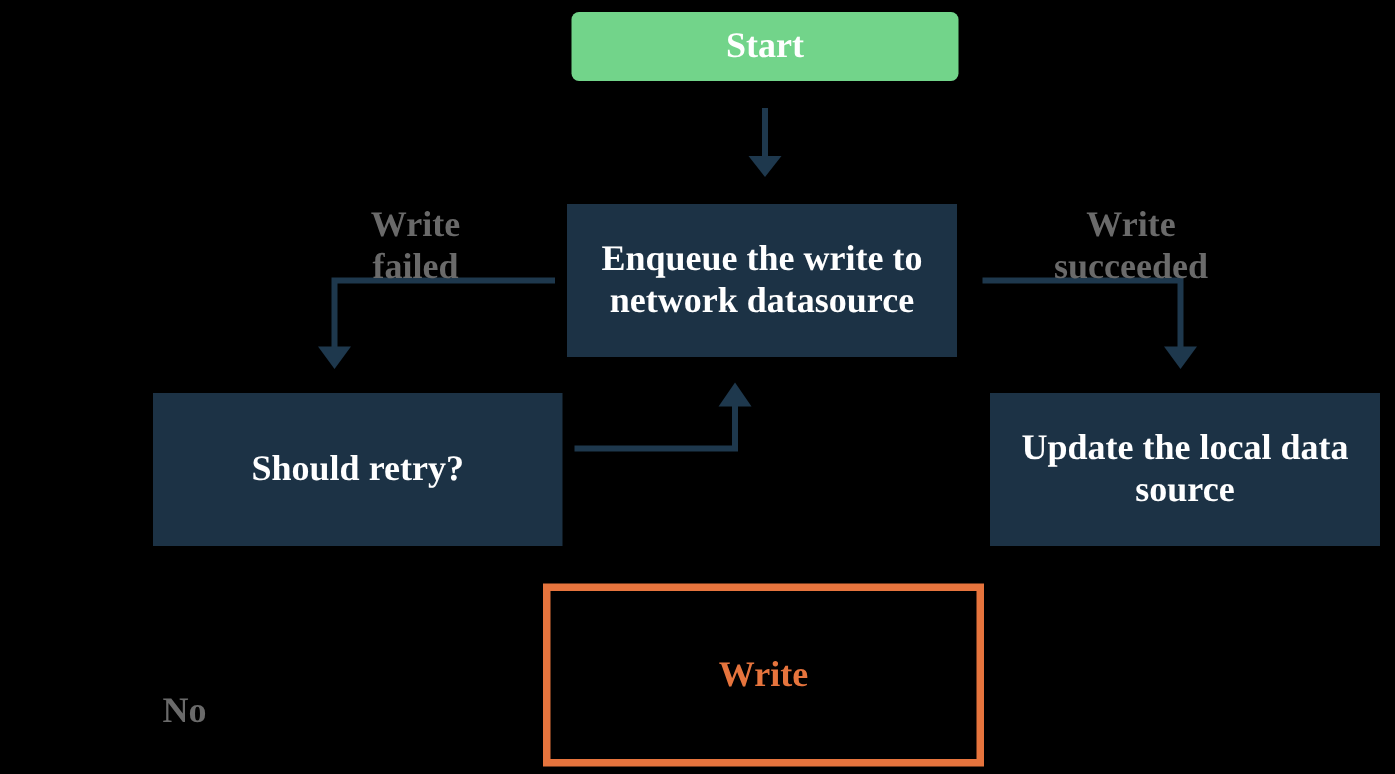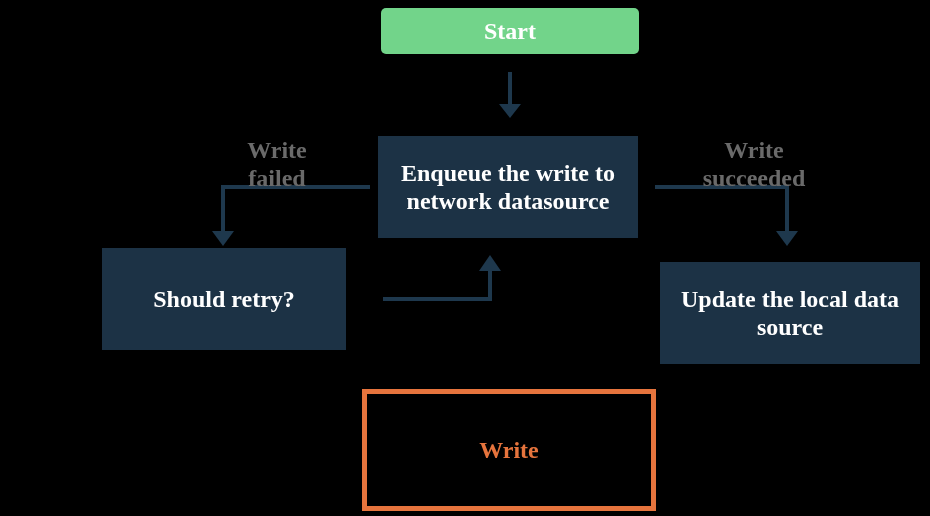--- a/index.html
+++ b/index.html
@@ -32,21 +32,21 @@
     background: var(--green, #72D48A);
     color: var(--white, #FFFFFF);
     border-radius: 5px;
   }
   .navy-node {
     background: var(--navy, #1C3245);
     color: var(--white, #FFFFFF);
     border-radius: 0;
   }
   .node-enqueue { left: 378px; top: 136px; width: 260px; height: 102px; }
-  .node-retry   { left: 102px; top: 248px; width: 244px; height: 102px; }
+  .node-retry   { left: 102px; top: 262px; width: 273px; height: 102px; }
   .node-update  { left: 660px; top: 262px; width: 260px; height: 102px; }
   .node-done {
     left: 362px; top: 389px; width: 294px; height: 122px;
     background: transparent;
     border: 5px solid var(--orange, #E6743D);
     color: var(--orange, #E6743D);
     border-radius: 0;
   }
   .edge-label {
     position: absolute;
@@ -114,14 +114,15 @@
 
   <div class="node node-done">Write</div>
 
   <div class="edge-label label-write-failed">Write
 failed</div>
 
   <div class="edge-label label-write-succeeded">Write
 succeeded</div>
 
 
+  <div class="edge-label label-no">No</div>
 
 </div>
 
 </body></html>

